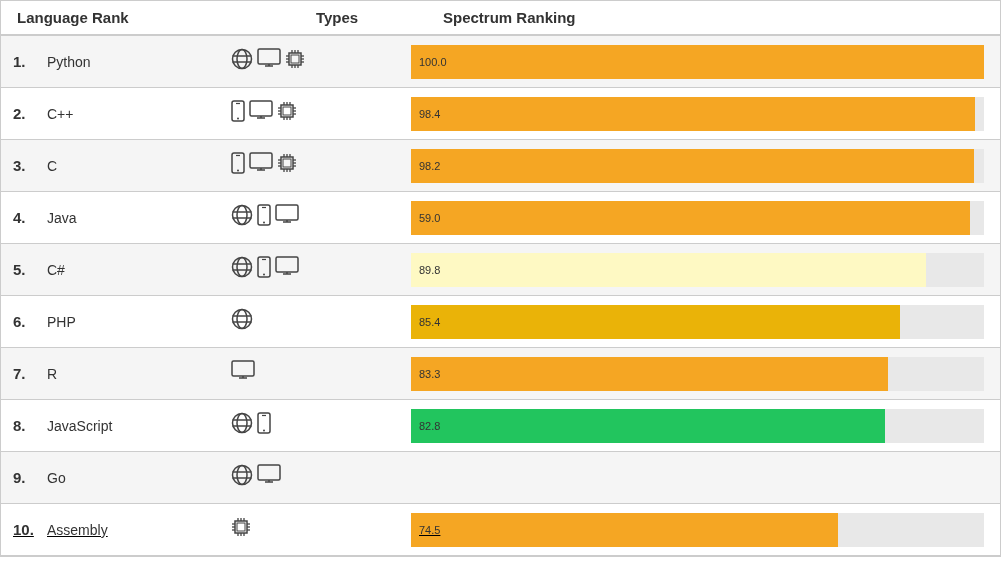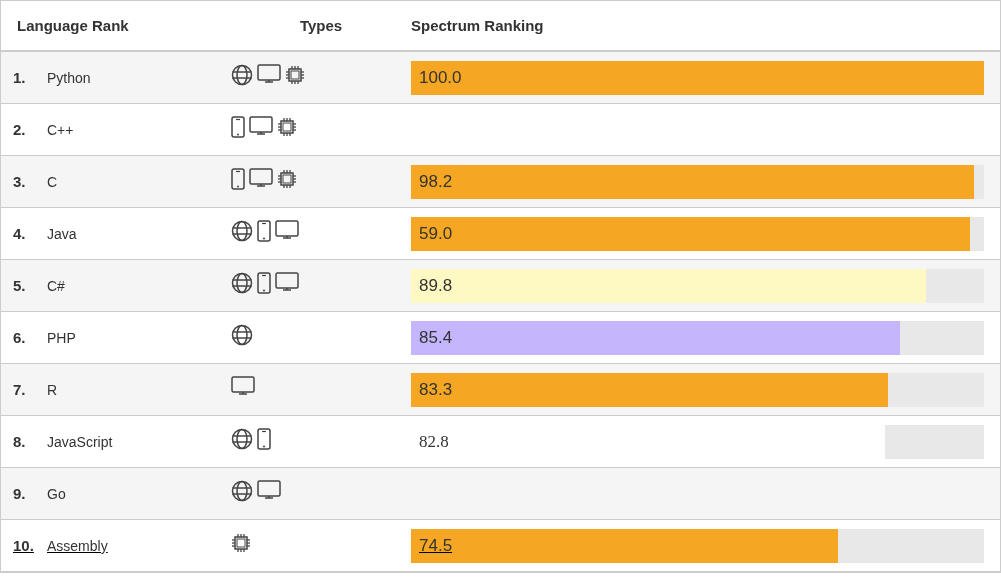--- a/index.html
+++ b/index.html
@@ -9,23 +9,24 @@
       background: #fff;
       width: 1001px;
     }
     .table-container {
       width: 1001px;
       border: 1px solid #ccc;
     }
     .table-header {
       display: flex;
       align-items: center;
-      padding: 16px 0;
+      padding: 8px 0;
       background: #fff;
       border-bottom: 2px solid #ccc;
+      gap: 16px;
     }
     .col-rank {
       width: 230px;
       min-width: 230px;
       padding-left: 16px;
       font-weight: bold;
       font-size: 15px;
       color: #333;
     }
     .col-types {
@@ -95,21 +96,21 @@
     }
     .bar-fill {
       height: 100%;
       background: #f5a623;
       display: flex;
       align-items: center;
       padding-left: 8px;
     }
     .bar-label {
       color: #333;
-      font-size: 17px;
+      font-size: 11px;
       font-weight: normal;
       white-space: nowrap;
     }
   </style>
 </head>
 <body>
 
 <div class="table-container">
   <div class="table-header">
     <div class="col-rank">Language Rank</div>
@@ -185,20 +186,27 @@
       <line x1="10" y1="16" x2="10" y2="19" stroke="#444" stroke-width="1.3"></line>
       <line x1="13" y1="16" x2="13" y2="19" stroke="#444" stroke-width="1.3"></line>
       <line x1="1" y1="7" x2="4" y2="7" stroke="#444" stroke-width="1.3"></line>
       <line x1="1" y1="10" x2="4" y2="10" stroke="#444" stroke-width="1.3"></line>
       <line x1="1" y1="13" x2="4" y2="13" stroke="#444" stroke-width="1.3"></line>
       <line x1="16" y1="7" x2="19" y2="7" stroke="#444" stroke-width="1.3"></line>
       <line x1="16" y1="10" x2="19" y2="10" stroke="#444" stroke-width="1.3"></line>
       <line x1="16" y1="13" x2="19" y2="13" stroke="#444" stroke-width="1.3"></line>
     </svg></span>
         </div>
+        <div class="row-spectrum">
+          <div class="bar-container">
+            <div class="bar-fill" style="width: 98.4%; background: rgb(245, 166, 35);">
+              <span class="bar-label">98.4</span>
+            </div>
+          </div>
+        </div>
       </div>
       <div class="table-row" style="background: rgb(245, 245, 245);">
         <div class="row-rank">
     <span class="rank-number">3.</span>
     <span class="rank-name">C</span>
   </div>
         <div class="row-types">
           <span><svg width="14" height="22" viewBox="0 0 14 22" fill="none" xmlns="http://www.w3.org/2000/svg">
       <rect x="1" y="1" width="12" height="20" rx="2" stroke="#444" stroke-width="1.5" fill="none"></rect>
       <circle cx="7" cy="18.5" r="1" fill="#444"></circle>
@@ -304,21 +312,21 @@
         <div class="row-types">
           <span><svg width="22" height="22" viewBox="0 0 22 22" fill="none" xmlns="http://www.w3.org/2000/svg">
       <circle cx="11" cy="11" r="9.5" stroke="#444" stroke-width="1.5" fill="none"></circle>
       <ellipse cx="11" cy="11" rx="5" ry="9.5" stroke="#444" stroke-width="1.5" fill="none"></ellipse>
       <line x1="1.5" y1="8" x2="20.5" y2="8" stroke="#444" stroke-width="1.5"></line>
       <line x1="1.5" y1="14" x2="20.5" y2="14" stroke="#444" stroke-width="1.5"></line>
     </svg></span>
         </div>
         <div class="row-spectrum">
           <div class="bar-container">
-            <div class="bar-fill" style="width: 85.4%; background: #c4b5fd;">
+            <div class="bar-fill" style="width: 85.4%; background: #eab308;">
               <span class="bar-label">85.4</span>
             </div>
           </div>
         </div>
       </div>
       <div class="table-row" style="background: rgb(245, 245, 245);">
         <div class="row-rank">
     <span class="rank-number">7.</span>
     <span class="rank-name">R</span>
   </div>
@@ -350,21 +358,21 @@
       <line x1="1.5" y1="14" x2="20.5" y2="14" stroke="#444" stroke-width="1.5"></line>
     </svg></span>
           <span><svg width="14" height="22" viewBox="0 0 14 22" fill="none" xmlns="http://www.w3.org/2000/svg">
       <rect x="1" y="1" width="12" height="20" rx="2" stroke="#444" stroke-width="1.5" fill="none"></rect>
       <circle cx="7" cy="18.5" r="1" fill="#444"></circle>
       <line x1="5" y1="3.5" x2="9" y2="3.5" stroke="#444" stroke-width="1.2"></line>
     </svg></span>
         </div>
         <div class="row-spectrum">
           <div class="bar-container">
-            <div class="bar-fill" style="width: 82.8%; background: #ffffff; font-family: Liberation Serif, serif;">
+            <div class="bar-fill" style="width: 82.8%; background: #22c55e;">
               <span class="bar-label">82.8</span>
             </div>
           </div>
         </div>
       </div>
       <div class="table-row" style="background: rgb(245, 245, 245);">
         <div class="row-rank">
     <span class="rank-number">9.</span>
     <span class="rank-name">Go</span>
   </div>

